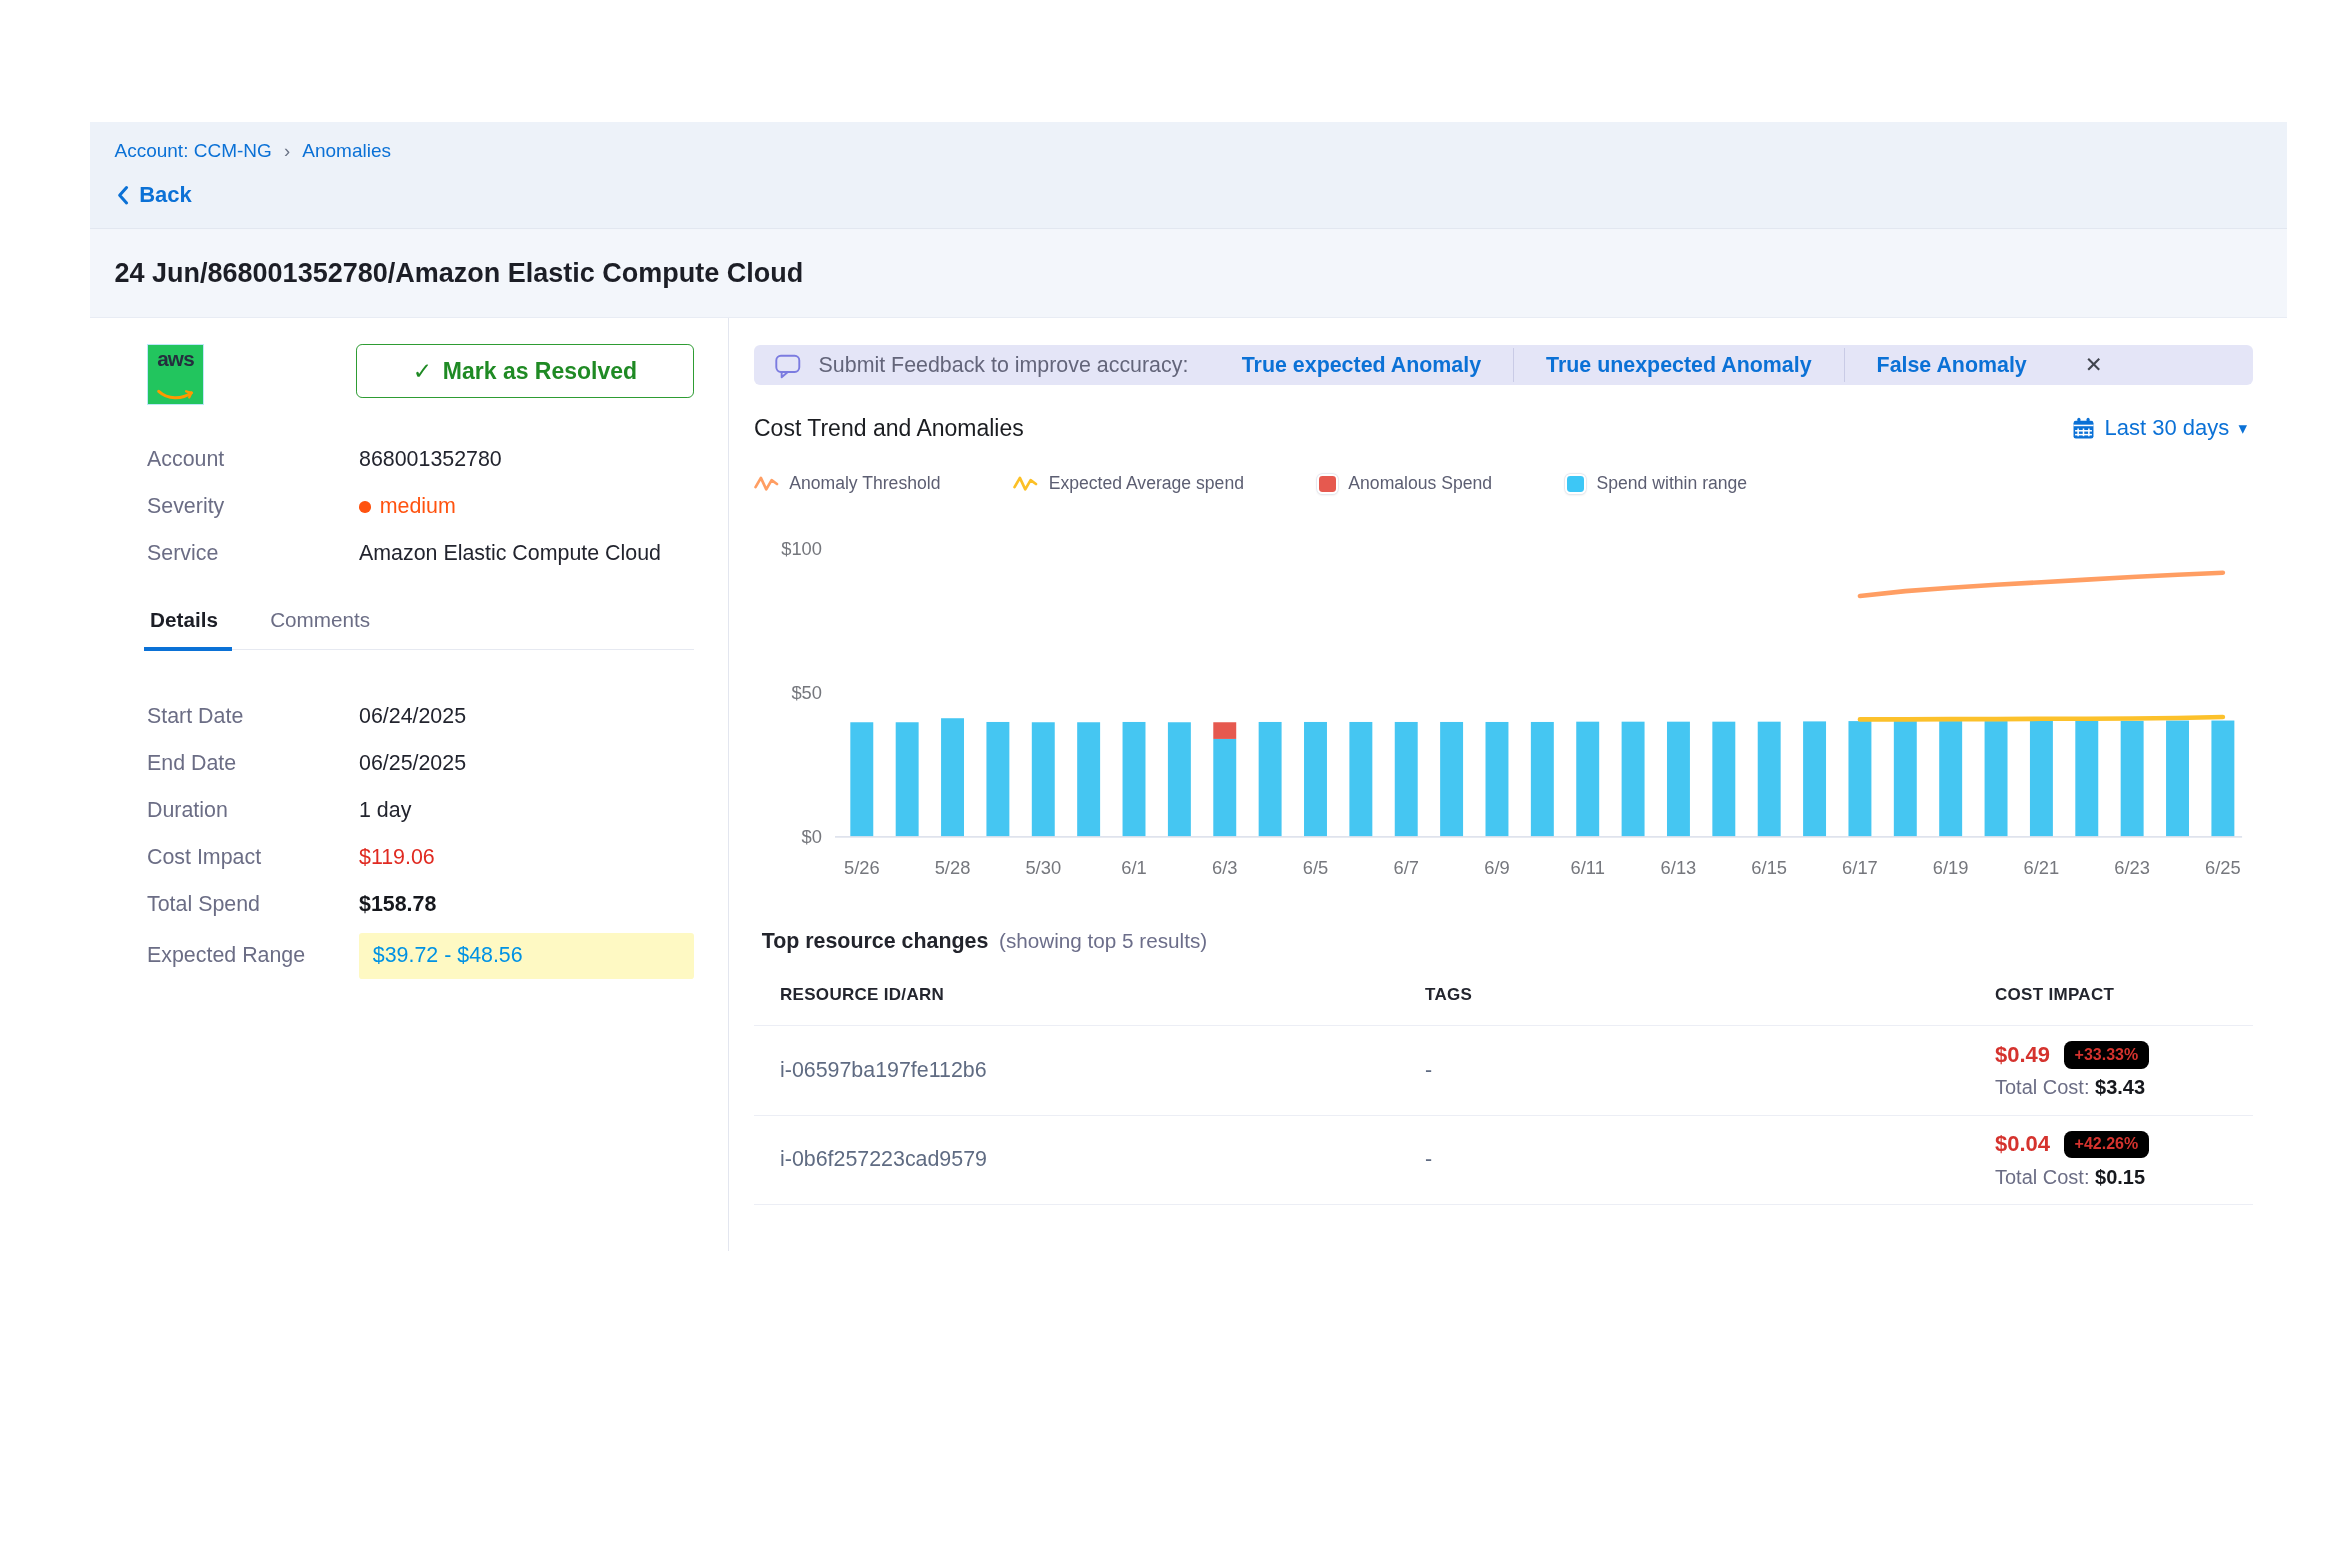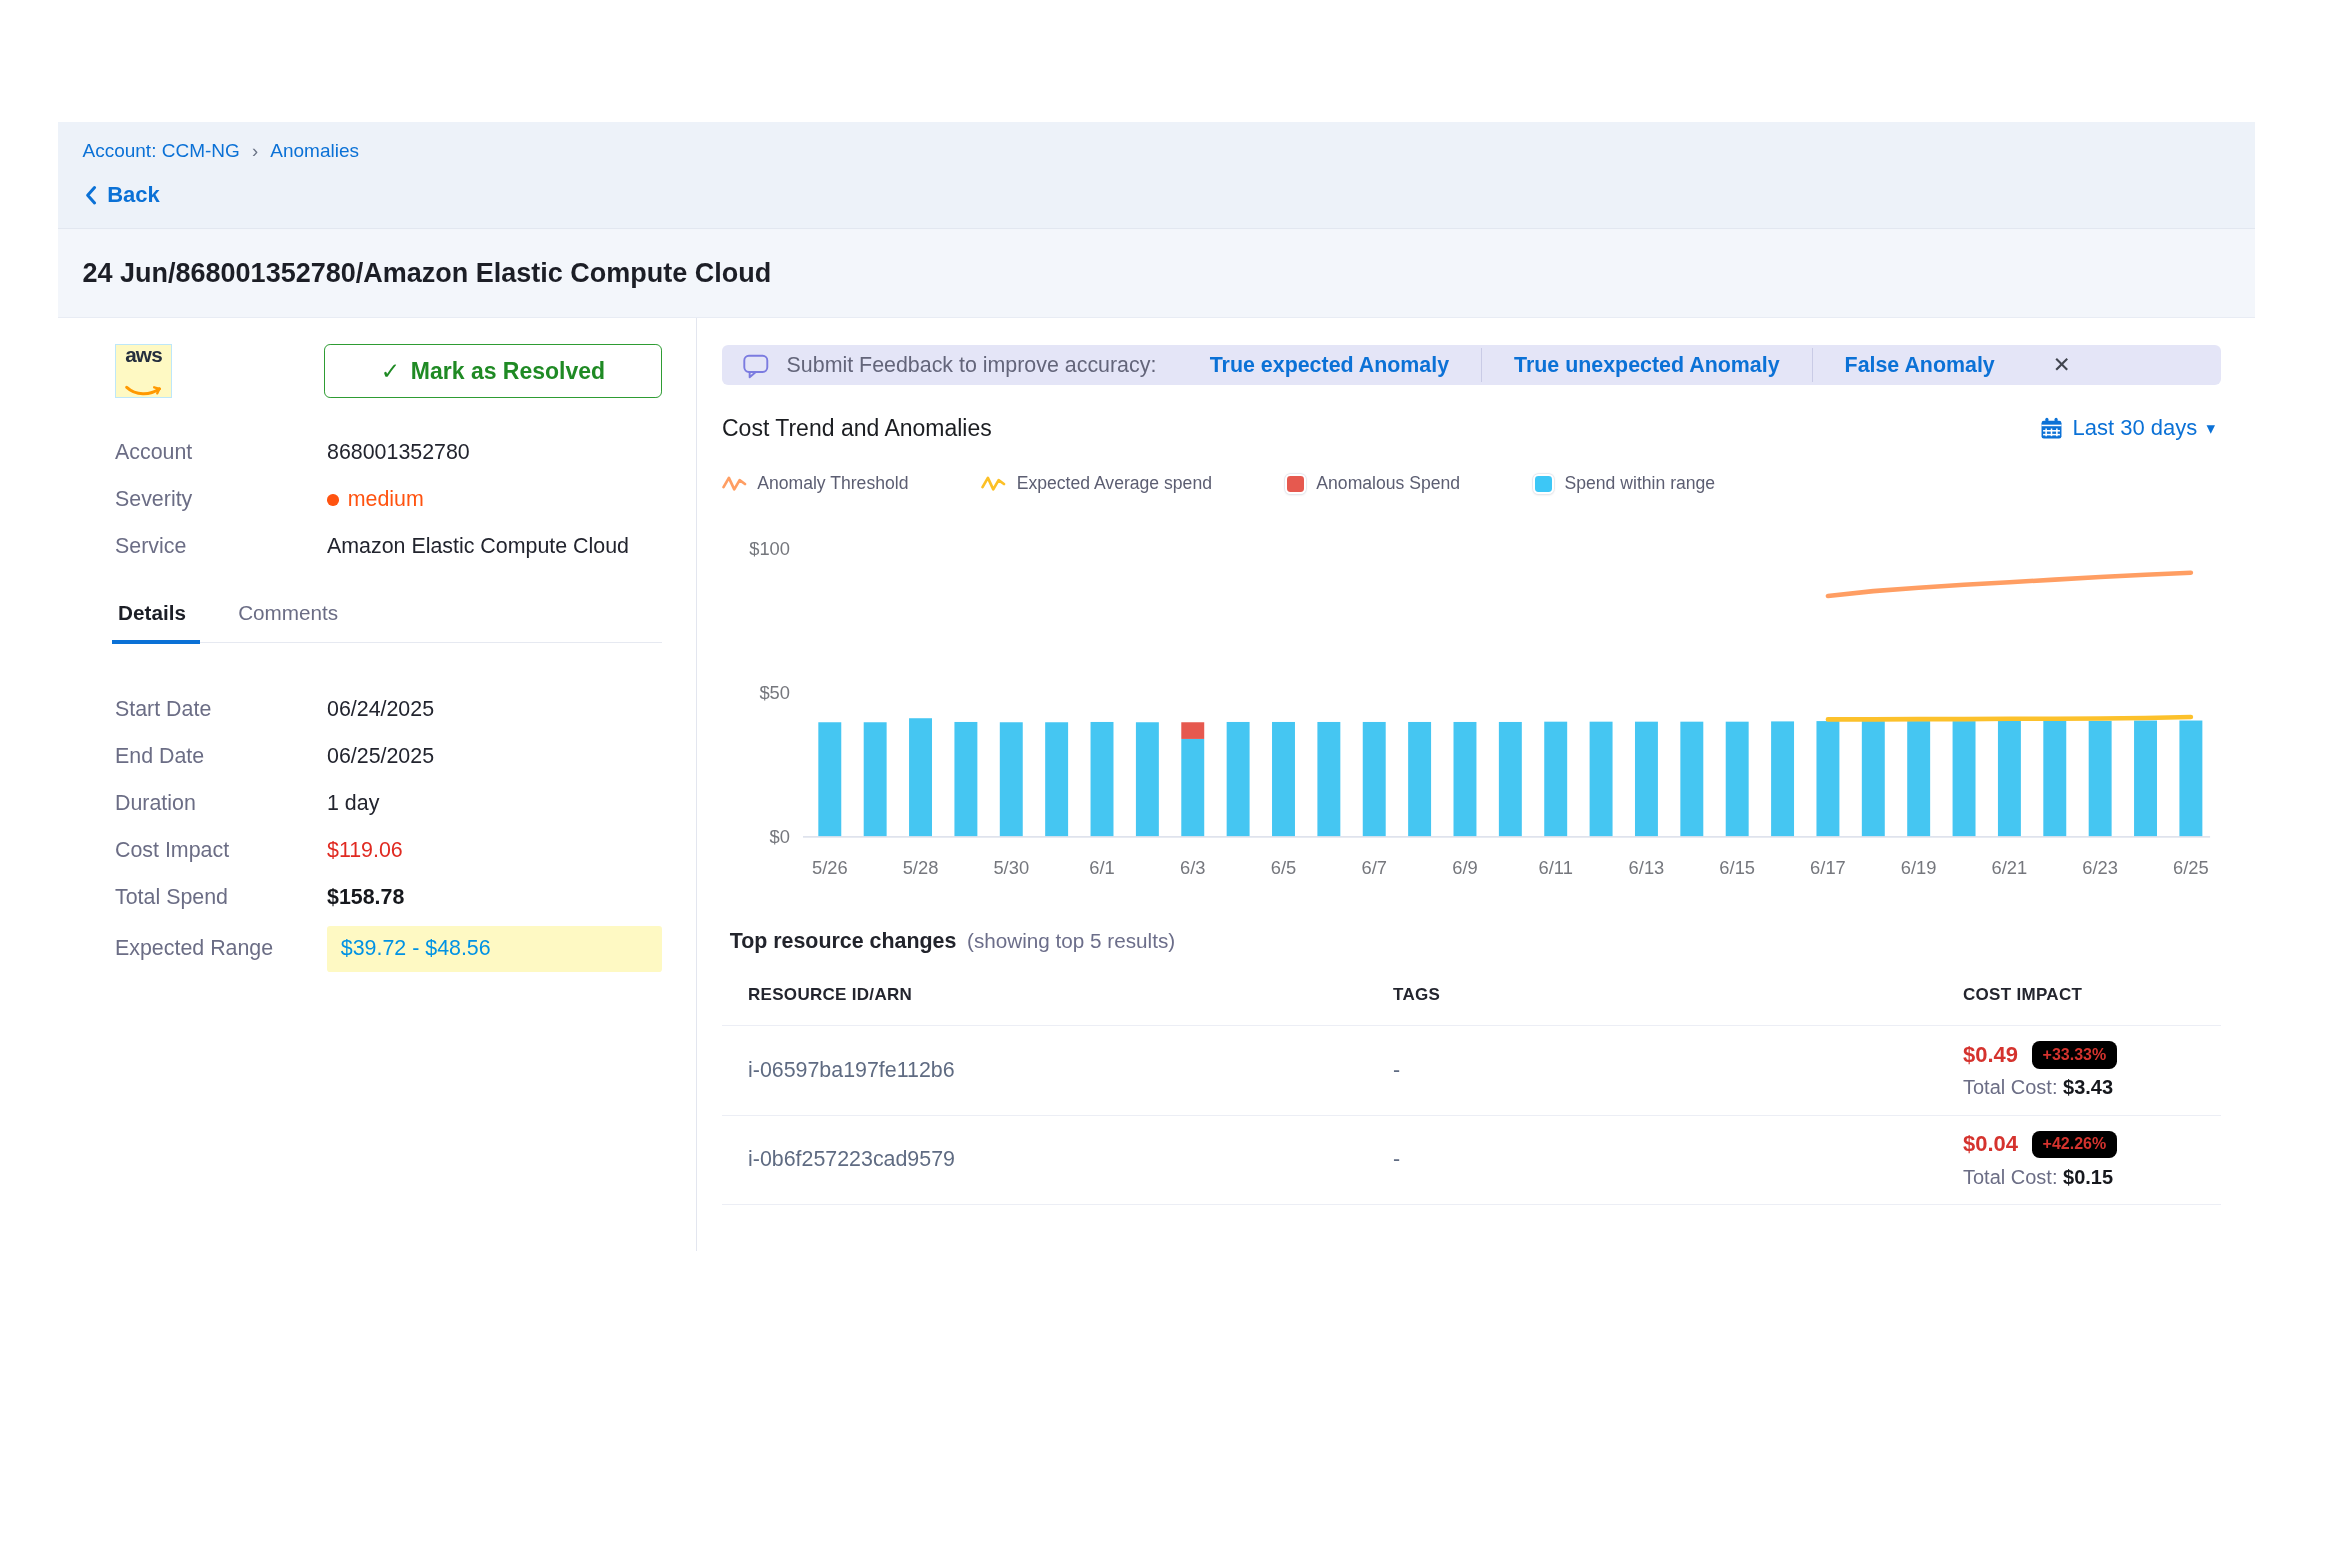--- a/index.html
+++ b/index.html
@@ -1,21 +1,21 @@
 <!DOCTYPE html>
 <html style="font-size:12.2px"><head>
 <meta charset="utf-8">
 <style>
   * { box-sizing: border-box; }
   html,body { margin:0; padding:0; background:#fff; }
   body {
     width:2342px; height:1561px; overflow:hidden; position:relative;
     font-family:"Liberation Sans","DejaVu Sans",sans-serif; color:#22242E;
   }
-  .card { position:absolute; left:58px; top:122px; width:2197px; }
+  .card { position:absolute; left:90px; top:122px; width:2197px; }
 
   
   .sec-breadcrumb {
     background:#EDF2F9; border-bottom:1.5px solid #E2E7F0;
     padding:18.4px 24.5px 20px 24.5px;
   }
   .crumb-row { display:flex; align-items:center; gap:12.2px; font-size:19px; }
   .crumb-link { color:#0B71D6; cursor:pointer; }
   .crumb-sep { color:#6A7385; font-size:18.4px; }
   .back-row { margin-top:20px; display:flex; align-items:center; gap:7.7px; }
@@ -32,21 +32,21 @@
   .content { display:flex; background:#fff; align-items:stretch; }
   .left-panel {
     width:639px; flex:0 0 639px; border-right:1.5px solid #E3E6EF;
     padding:26px 34px 115px 57px;
   }
   .right-panel { flex:1; padding:27px 34px 46px 25px; }
 
   
   .panel-top { display:flex; align-items:flex-start; }
   .aws-box {
-    width:57px; height:54px; background:#fef9c3; border:1.5px solid #BDE7F9;
+    width:57px; height:61px; background:#22c55e; border:1.5px solid #BDE7F9;
     display:flex; flex-direction:column; align-items:center; justify-content:center; gap:19px;
   }
   .aws-word { font-size:20.7px; font-weight:bold; color:#252F3E; letter-spacing:-0.8px; line-height:1; }
   .resolve-btn {
     margin-left:auto; width:338px; height:54px; background:#fff;
     border:1.5px solid #2E9C33; border-radius:6.1px; color:#1F8A24;
     font-size:23px; font-weight:bold; display:flex; align-items:center; justify-content:center; gap:10.7px;
     cursor:pointer; font-family:inherit;
   }
   .field-rows { margin-top:31px; }

